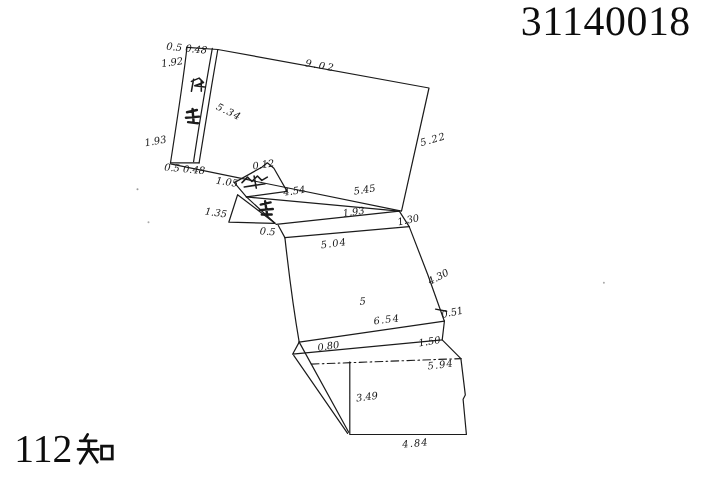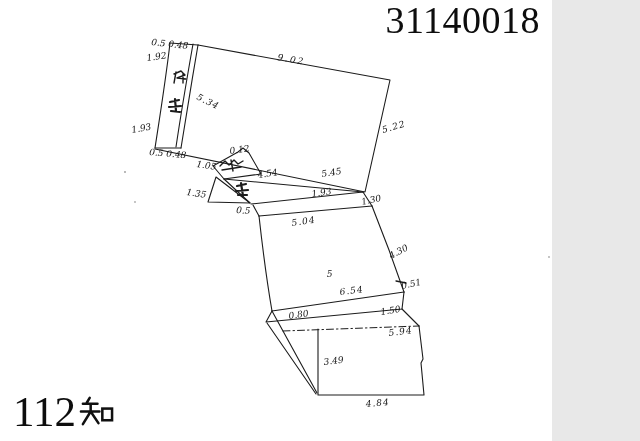--- a/index.html
+++ b/index.html
@@ -1,26 +1,26 @@
 <!DOCTYPE html>
 <html><head>
 <meta charset="utf-8">
 <style>
   html,body{margin:0;padding:0;background:#e8e8e8;}
   .page{
-    position:relative;width:552px;height:441px;background:#ffffff;overflow:hidden;
+    position:relative;width:640px;height:441px;background:#ffffff;overflow:hidden;
     font-family:"Liberation Serif",serif;
   }
   .serial{
     position:absolute;top:1px;right:12px;font-size:38px;line-height:1;
     color:#0d0d0d;letter-spacing:0.5px;
   }
   .ref{
     position:absolute;left:13px;top:390px;height:43px;
-    display:flex;align-items:center;color:#0d0d0d;font-size:43px;line-height:1;
+    display:flex;align-items:flex-start;color:#0d0d0d;font-size:36px;line-height:1;
   }
   .ref .kanji-svg{width:35px;height:37px;margin:0 2px 1px 3px;display:block;}
   .kanji-svg path,.kanji-svg rect{fill:none;stroke:#101010;stroke-width:2.6;stroke-linecap:round;}
   svg.sketch{position:absolute;left:0;top:0;}
   svg.sketch path{fill:none;stroke:#1c1c1c;stroke-width:1.1;stroke-linecap:round;stroke-linejoin:round;}
   svg.sketch path.scr{stroke-width:1.4;}
   svg.sketch path.scrb{stroke-width:2.2;}
   svg.sketch path.dash{stroke-dasharray:7 3 1.5 3;stroke-width:1;}
   svg.sketch path.tick{stroke-width:1.3;}
   svg.sketch text{

